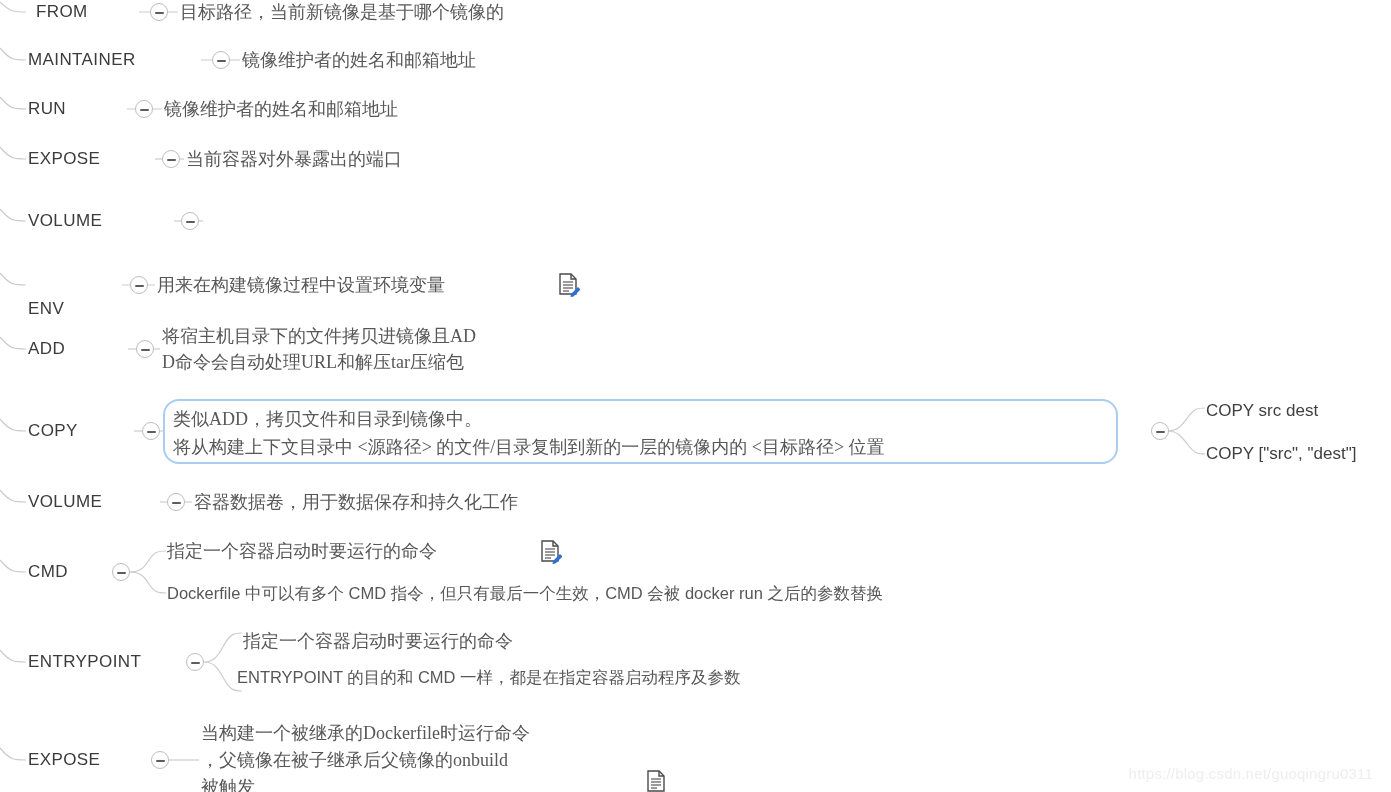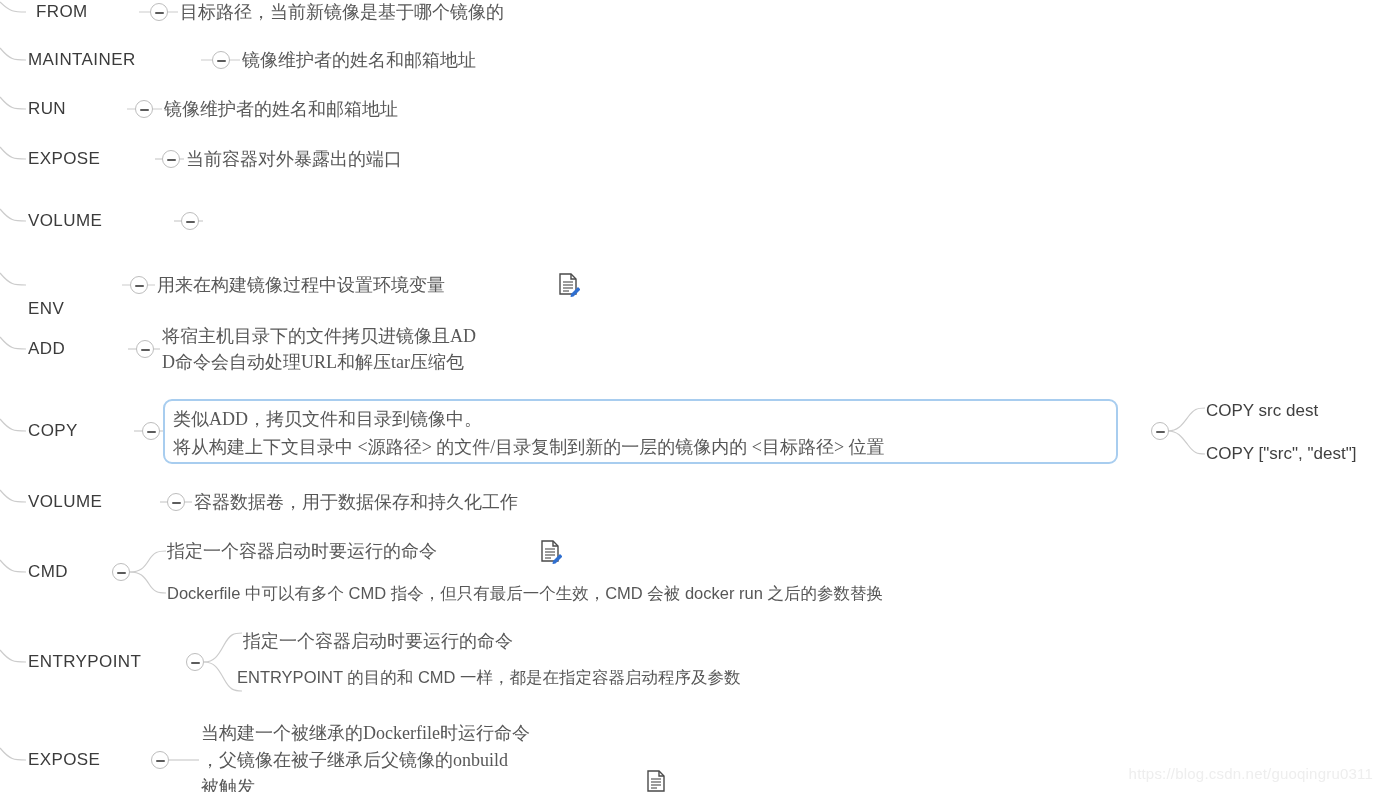--- a/index.html
+++ b/index.html
@@ -77,21 +77,21 @@
   }
 
   
   .selected-box {
     position: absolute;
     left: 163px;
     top: 399px;
     width: 955px;
     height: 65px;
     border: 2px solid #a8cdef;
-    border-radius: 9px;
+    border-radius: 16px;
     background: #ffffff;
     box-sizing: border-box;
   }
   .selected-box .inner {
     position: absolute;
     left: 8px;
     top: 4px;
     color: #575757;
     font-size: 18px;
     line-height: 28px;

